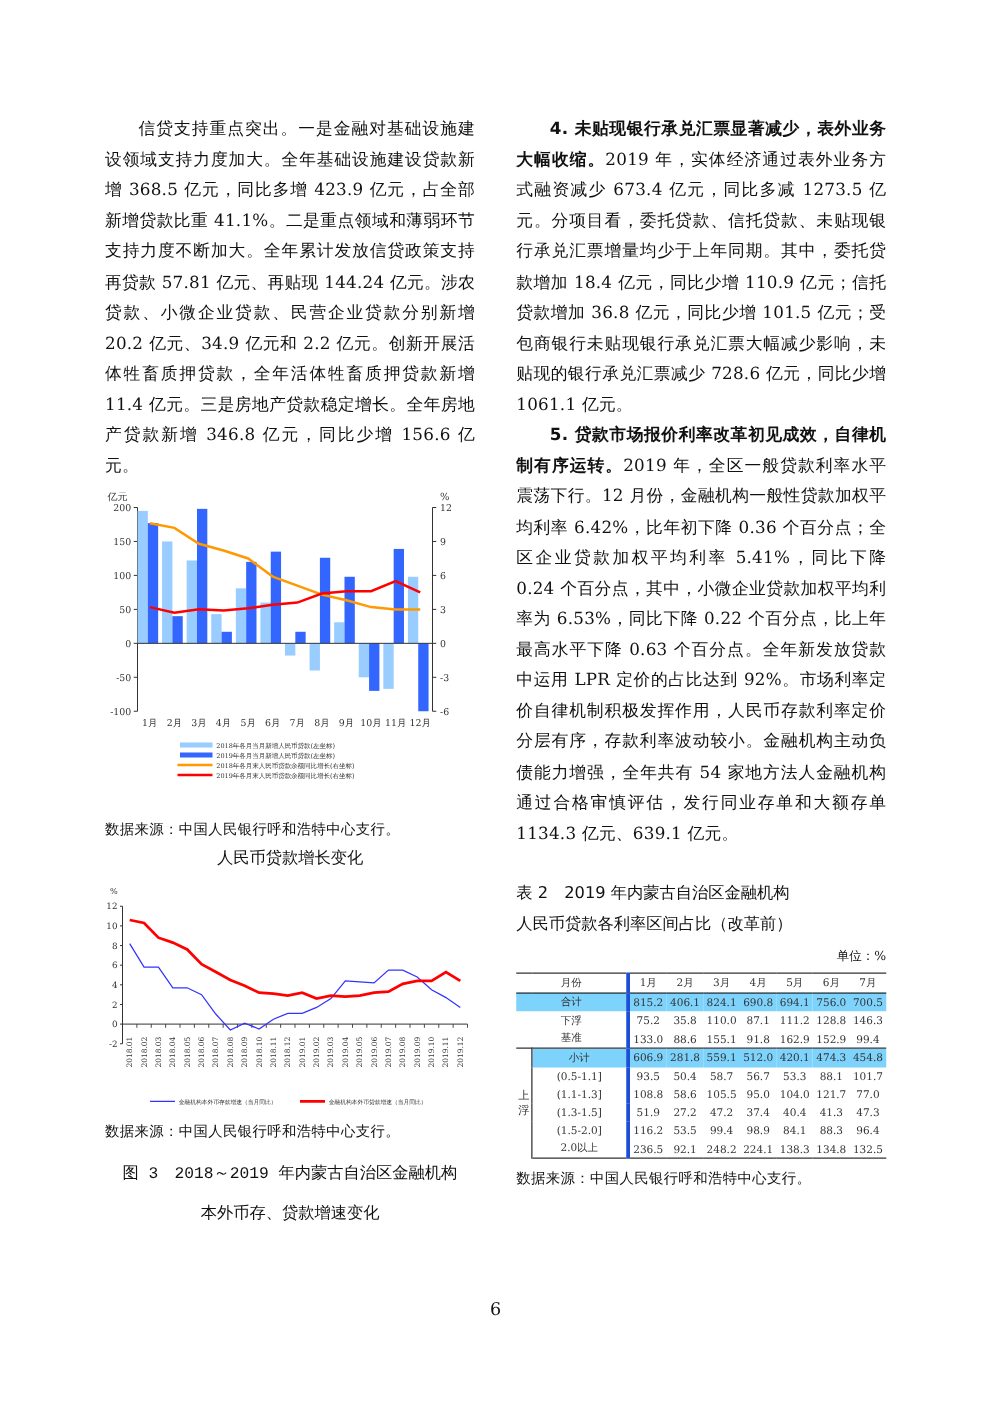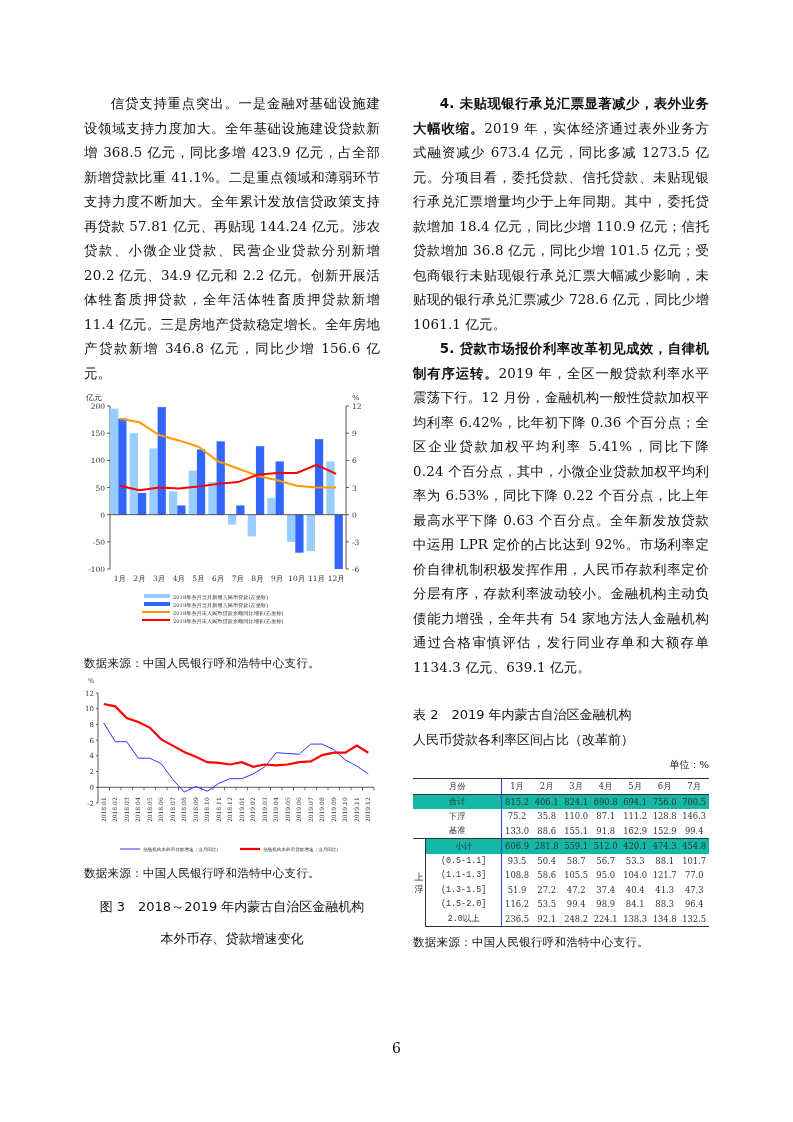--- a/index.html
+++ b/index.html
@@ -11,22 +11,22 @@
   .para { font-size:13.4px; line-height:24.5px; margin:0; text-align:justify; letter-spacing:0.2px; }
   .para.indent { text-indent:2em; }
   .bold { font-weight:bold; font-family:"DejaVu Sans","Liberation Sans",sans-serif; }
   .source { font-size:11.5px; margin:0; letter-spacing:0.3px; }
   .fig-caption { font-family:"DejaVu Sans","Liberation Sans",sans-serif; font-size:13px; text-align:center; margin:0; line-height:32px; }
   .tbl-caption { font-family:"DejaVu Sans","Liberation Sans",sans-serif; font-size:13px; margin:0; line-height:25px; }
   .unit { font-size:10px; text-align:right; margin:6px 0 6px 0; }
   table.rate { border-collapse:collapse; width:296px; font-size:8.4px; }
   table.rate td { text-align:center; height:14.5px; padding:0; color:#333; }
   table.rate tr.head td { border-top:1.5px solid #333; border-bottom:1px solid #333; }
-  table.rate tr.green td.g { background:#14b8a6; }
-  table.rate td.vl { border-right:1px solid #1d4ed8;font-family:Liberation Mono, monospace; }
+  table.rate tr.green td.g { background:#7dd3fc; }
+  table.rate td.vl { border-right:3px solid #1d4ed8; }
   table.rate td.sep { border-top:1px solid #333; }
   table.rate tr.last td { border-bottom:1.5px solid #333; }
   .page-num { position:absolute; top:1040px; left:0; width:793px; text-align:center; font-size:14px; }
   svg text { font-family:"DejaVu Serif","Liberation Serif",serif; }
 </style>
 </head>
 <body>
 
 <div class="col col-left">
   <p class="para indent">信贷支持重点突出。一是金融对基础设施建设领域支持力度加大。全年基础设施建设贷款新增 368.5 亿元，同比多增 423.9 亿元，占全部新增贷款比重 41.1%。二是重点领域和薄弱环节支持力度不断加大。全年累计发放信贷政策支持再贷款 57.81 亿元、再贴现 144.24 亿元。涉农贷款、小微企业贷款、民营企业贷款分别新增 20.2 亿元、34.9 亿元和 2.2 亿元。创新开展活体牲畜质押贷款，全年活体牲畜质押贷款新增 11.4 亿元。三是房地产贷款稳定增长。全年房地产贷款新增 346.8 亿元，同比少增 156.6 亿元。</p>
@@ -108,20 +108,21 @@
         <text x="89" y="204.5" font-size="5.2" fill="#333">2018年各月当月新增人民币贷款(左坐标)</text>
         <rect x="60" y="208" width="26" height="4" fill="#3366ff"></rect>
         <text x="89" y="212.5" font-size="5.2" fill="#333">2019年各月当月新增人民币贷款(左坐标)</text>
         <line x1="58" y1="218" x2="86" y2="218" stroke="#ff9900" stroke-width="2"></line>
         <text x="89" y="220.5" font-size="5.2" fill="#333">2018年各月末人民币贷款余额同比增长(右坐标)</text>
         <line x1="58" y1="226" x2="86" y2="226" stroke="#ff0000" stroke-width="2"></line>
         <text x="89" y="228.5" font-size="5.2" fill="#333">2019年各月末人民币贷款余额同比增长(右坐标)</text>
       </svg>
   </div>
   <p class="source" style="margin-top:8px;">数据来源：中国人民银行呼和浩特中心支行。</p>
+  <p class="fig-caption">人民币贷款增长变化</p>
 
   <div style="margin-top:2px;">
     <svg id="fig3" width="296" height="185">
         <text x="4" y="10" font-size="6.5" fill="#333">%</text>
         <line x1="14" y1="20" x2="14" y2="130" stroke="#333" stroke-width="0.8"></line>
         <line x1="12" y1="20" x2="14" y2="20" stroke="#333" stroke-width="0.8"></line>
         <text x="10" y="22.5" font-size="7" text-anchor="end" fill="#333">12</text>
         <line x1="12" y1="35.714285714285715" x2="14" y2="35.714285714285715" stroke="#333" stroke-width="0.8"></line>
         <text x="10" y="38.214285714285715" font-size="7" text-anchor="end" fill="#333">10</text>
         <line x1="12" y1="51.42857142857143" x2="14" y2="51.42857142857143" stroke="#333" stroke-width="0.8"></line>
@@ -187,21 +188,21 @@
         <text x="284.25" y="122.28571428571428" font-size="6" fill="#333" transform="rotate(-90 286.25 122.28571428571428)" text-anchor="end">2019.12</text>
         <polyline points="19.75,49.85714285714286 31.25,68.71428571428572 42.75,68.71428571428572 54.25,85.21428571428571 65.75,85.21428571428571 77.25,90.71428571428572 88.75,106.42857142857143 100.25,119 111.75,113.5 123.25,118.21428571428572 134.75,110.35714285714285 146.25,105.64285714285714 157.75,105.64285714285714 169.25,100.92857142857143 180.75,93.85714285714286 192.25,79.71428571428571 203.75,80.5 215.25,81.28571428571428 226.75,71.07142857142858 238.25,71.07142857142858 249.75,76.57142857142858 261.25,86.78571428571428 272.75,93.07142857142858 284.25,100.92857142857143" fill="none" stroke="#3333ff" stroke-width="1"></polyline>
         <polyline points="19.75,31 31.25,33.35714285714285 42.75,45.14285714285714 54.25,49.07142857142857 65.75,54.57142857142858 77.25,66.35714285714286 88.75,72.64285714285714 100.25,78.92857142857142 111.75,83.64285714285714 123.25,89.14285714285715 134.75,89.92857142857143 146.25,91.5 157.75,89.14285714285715 169.25,93.85714285714286 180.75,91.5 192.25,92.28571428571429 203.75,91.5 215.25,89.14285714285715 226.75,88.35714285714285 238.25,82.07142857142857 249.75,79.71428571428571 261.25,79.71428571428571 272.75,72.64285714285714 284.25,79.71428571428571" fill="none" stroke="#ff0000" stroke-width="2.2"></polyline>
         <line x1="36" y1="176" x2="56" y2="176" stroke="#3333ff" stroke-width="1"></line>
         <text x="59" y="178" font-size="4.6" fill="#333">金融机构本外币存款增速（当月同比）</text>
         <line x1="156" y1="176" x2="176" y2="176" stroke="#ff0000" stroke-width="2.2"></line>
         <text x="179" y="178" font-size="4.6" fill="#333">金融机构本外币贷款增速（当月同比）</text>
       </svg>
   </div>
   <p class="source" style="margin-top:4px;">数据来源：中国人民银行呼和浩特中心支行。</p>
-  <p class="fig-caption" style="margin-top:10px;">图 3　2018～2019 年内蒙古自治区金融机构</p>
+  <p class="fig-caption" style="margin-top:10px;font-family:Liberation Mono, monospace;">图 3　2018～2019 年内蒙古自治区金融机构</p>
   <p class="fig-caption">本外币存、贷款增速变化</p>
 </div>
 
 <div class="col col-right">
   <p class="para indent">
     <span class="bold">4. 未贴现银行承兑汇票显著减少，表外业务大幅收缩。</span><span>2019 年，实体经济通过表外业务方式融资减少 673.4 亿元，同比多减 1273.5 亿元。分项目看，委托贷款、信托贷款、未贴现银行承兑汇票增量均少于上年同期。其中，委托贷款增加 18.4 亿元，同比少增 110.9 亿元；信托贷款增加 36.8 亿元，同比少增 101.5 亿元；受包商银行未贴现银行承兑汇票大幅减少影响，未贴现的银行承兑汇票减少 728.6 亿元，同比少增 1061.1 亿元。</span>
   </p>
   <p class="para indent">
     <span class="bold">5. 贷款市场报价利率改革初见成效，自律机制有序运转。</span><span>2019 年，全区一般贷款利率水平震荡下行。12 月份，金融机构一般性贷款加权平均利率 6.42%，比年初下降 0.36 个百分点；全区企业贷款加权平均利率 5.41%，同比下降 0.24 个百分点，其中，小微企业贷款加权平均利率为 6.53%，同比下降 0.22 个百分点，比上年最高水平下降 0.63 个百分点。全年新发放贷款中运用 LPR 定价的占比达到 92%。市场利率定价自律机制积极发挥作用，人民币存款利率定价分层有序，存款利率波动较小。金融机构主动负债能力增强，全年共有 54 家地方法人金融机构通过合格审慎评估，发行同业存单和大额存单 1134.3 亿元、639.1 亿元。</span>
   </p>

